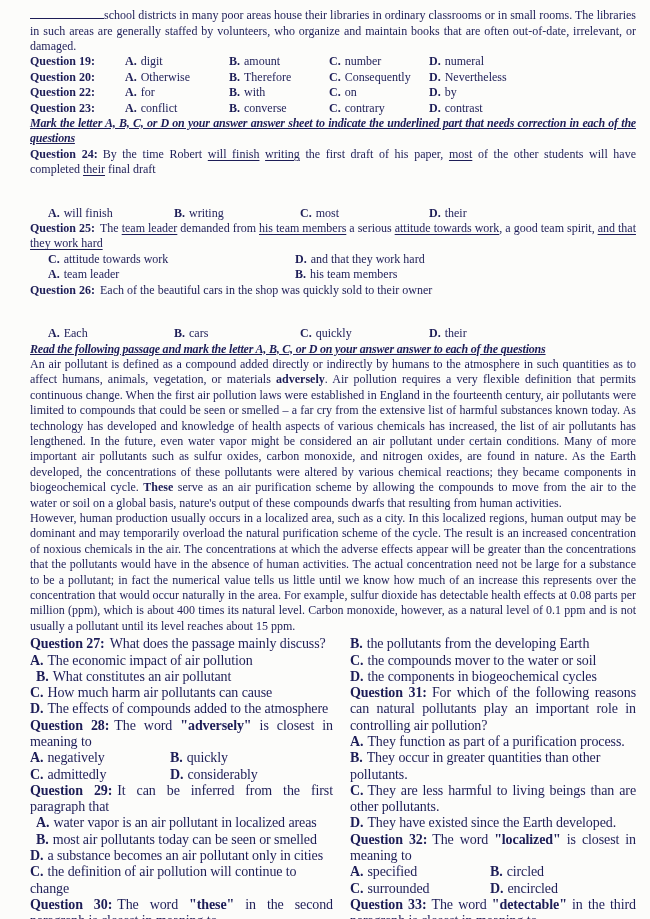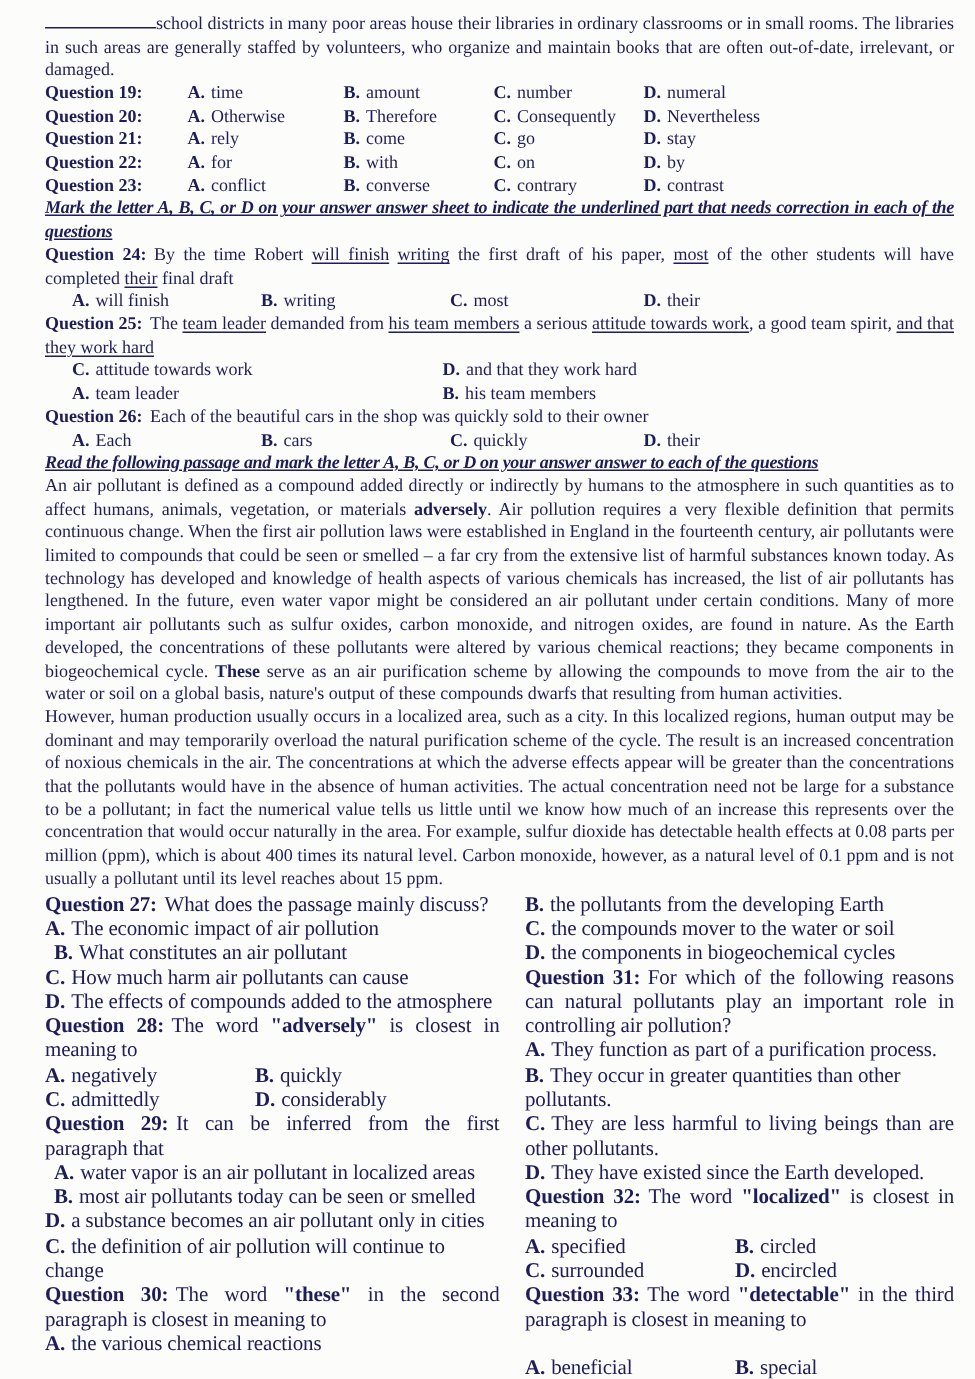--- a/index.html
+++ b/index.html
@@ -16,57 +16,50 @@
   .j { text-align:justify; }
   .bi { font-weight:bold; font-style:italic; letter-spacing:-0.2px;text-decoration:underline; }
   .u { text-decoration:underline; text-underline-offset:2px; }
   .ql { font-weight:bold; margin-right:5px; }
   .L  { font-weight:bold; margin-right:4px; }
   .blank { display:inline-block; width:74px; height:0.85em; border-bottom:1px solid #1d1d57; }
   
   .row5 { display:grid; grid-template-columns:95px 104px 100px 100px 1fr; }
   .row5 .ql { margin-right:0; }
   
-  .optrow4 { display:grid; grid-template-columns:126px 126px 129px 1fr; padding-left:18px; }
+  .optrow4 { display:grid; grid-template-columns:126px 126px 129px 1fr; padding-left:18px;margin-top:28px; }
   
   .optrow2 { display:grid; grid-template-columns:247px 1fr; padding-left:18px; }
   
   .twocol { display:grid; grid-template-columns:303px 1fr; column-gap:17px; font-size:14px; letter-spacing:-0.1px; line-height:16.3px; margin-top:2px; }
   .pair { display:grid; grid-template-columns:140px 1fr; }
   .ind { padding-left:6px; }
   .gapline { height:16px; }
   b { font-weight:bold; }
 </style>
 </head>
 <body>
 
 <div class="page">
 
   <p class="j"><span class="blank"></span><span>school districts in many poor areas house their libraries in ordinary classrooms or in small rooms. The libraries in such areas are generally staffed by volunteers, who organize and maintain books that are often out-of-date, irrelevant, or damaged.</span></p>
 
   <div class="row5">
     <span class="ql">Question 19:</span>
-    <span><b class="L">A.</b><span>time</span></span>
+    <span><b class="L">A.</b><span>digit</span></span>
     <span><b class="L">B.</b><span>amount</span></span>
     <span><b class="L">C.</b><span>number</span></span>
     <span><b class="L">D.</b><span>numeral</span></span>
   </div>
   <div class="row5">
     <span class="ql">Question 20:</span>
     <span><b class="L">A.</b><span>Otherwise</span></span>
     <span><b class="L">B.</b><span>Therefore</span></span>
     <span><b class="L">C.</b><span>Consequently</span></span>
     <span><b class="L">D.</b><span>Nevertheless</span></span>
-  </div>
-  <div class="row5">
-    <span class="ql">Question 21:</span>
-    <span><b class="L">A.</b><span>rely</span></span>
-    <span><b class="L">B.</b><span>come</span></span>
-    <span><b class="L">C.</b><span>go</span></span>
-    <span><b class="L">D.</b><span>stay</span></span>
   </div>
   <div class="row5">
     <span class="ql">Question 22:</span>
     <span><b class="L">A.</b><span>for</span></span>
     <span><b class="L">B.</b><span>with</span></span>
     <span><b class="L">C.</b><span>on</span></span>
     <span><b class="L">D.</b><span>by</span></span>
   </div>
   <div class="row5">
     <span class="ql">Question 23:</span>

